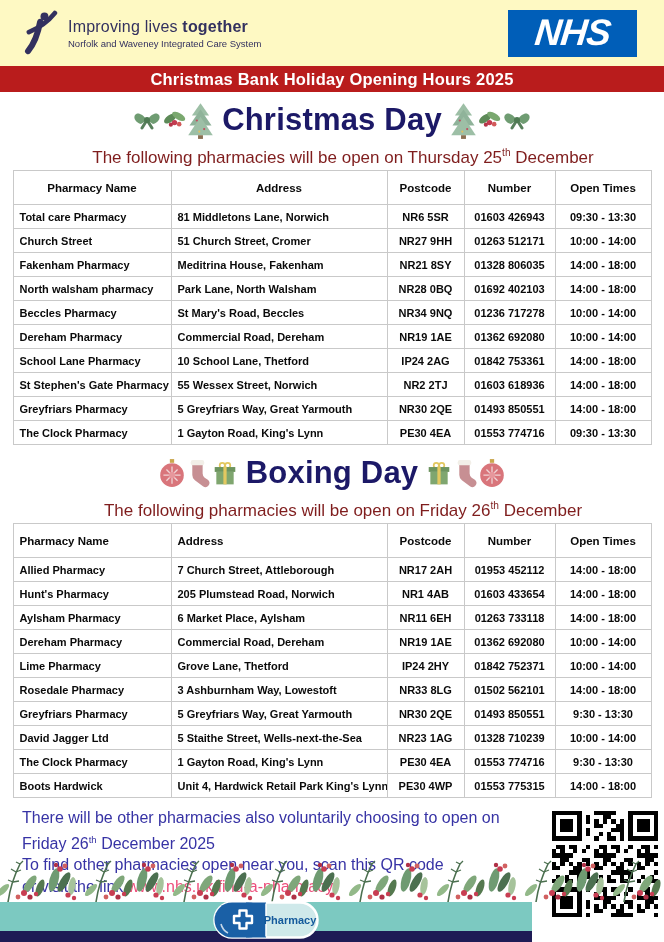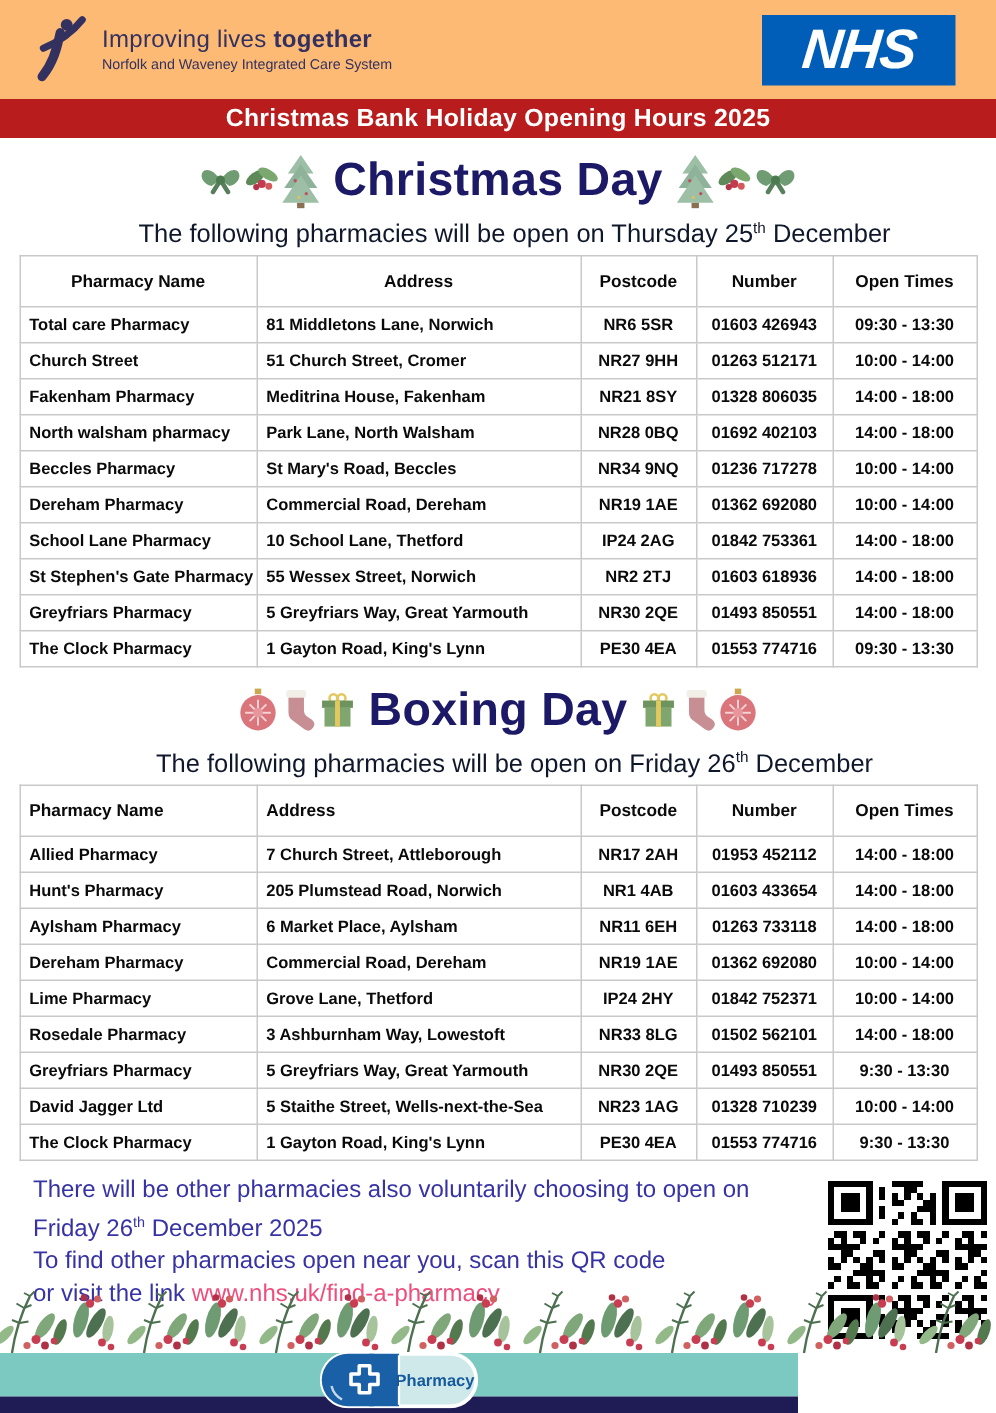--- a/index.html
+++ b/index.html
@@ -6,21 +6,21 @@
   html,body { width:664px; height:942px; }
   body {
     font-family:"Liberation Sans", sans-serif;
     background:#ffffff;
     position:relative;
     overflow:hidden;
   }
 
   
   .top-header {
-    height:66px; background:#fdba74;
+    height:66px; background:#fef9c3;
     display:flex; align-items:center;
     position:relative;
   }
   .ics-logo { display:flex; align-items:center; margin-left:22px; gap:8px; }
   .ics-text .line1 { font-size:16px; color:#33315f; letter-spacing:.2px; }
   .ics-text .line1 b { font-weight:700; }
   .ics-text .line2 { font-size:9.5px; color:#33315f; margin-top:2px;text-align:center; }
   .nhs-box {
     position:absolute; top:10px; right:27px;
     width:129px; height:47px; background:#005eb8;
@@ -44,21 +44,21 @@
   .title-row {
     display:flex; align-items:center; justify-content:center;
     margin-top:6px; height:44px;
   }
   .title-row h1 {
     font-size:31px; font-weight:700; color:#1c1967;
     margin:0 8px; letter-spacing:.2px;
   }
   .deco { display:inline-flex; align-items:center; }
   .subtitle {
-    text-align:center; font-size:17px; color:#0f172a;
+    text-align:center; font-size:17px; color:#7f1d1d;
     height:24px; line-height:22px;padding-left:22px;
   }
   .subtitle sup, .foot-line sup { font-size:60%; vertical-align:super; }
 
   
   table.open-table {
     width:638px; margin:4px auto 0;
     border-collapse:collapse; table-layout:fixed;
   }
   table.open-table th, table.open-table td {
@@ -409,20 +409,27 @@
           <td class="col2">NR23 1AG</td>
           <td class="col3">01328 710239</td>
           <td class="col4">10:00 - 14:00</td>
         </tr>
         <tr>
           <td class="col0">The Clock Pharmacy</td>
           <td class="col1">1 Gayton Road, King's Lynn</td>
           <td class="col2">PE30 4EA</td>
           <td class="col3">01553 774716</td>
           <td class="col4">9:30 - 13:30</td>
+        </tr>
+        <tr>
+          <td class="col0">Boots Hardwick</td>
+          <td class="col1">Unit 4, Hardwick Retail Park King's Lynn</td>
+          <td class="col2">PE30 4WP</td>
+          <td class="col3">01553 775315</td>
+          <td class="col4">14:00 - 18:00</td>
         </tr>
       </tbody>
   </table>
 </div>
 
 <div class="footer-note">
   <div class="foot-lines">
     <div class="foot-line">There will be other pharmacies also voluntarily choosing to open on</div>
     <div class="foot-line"><span>Friday 26</span><sup>th</sup><span> December 2025</span></div>
     <div class="foot-line">To find other pharmacies open near you, scan this QR code</div>

